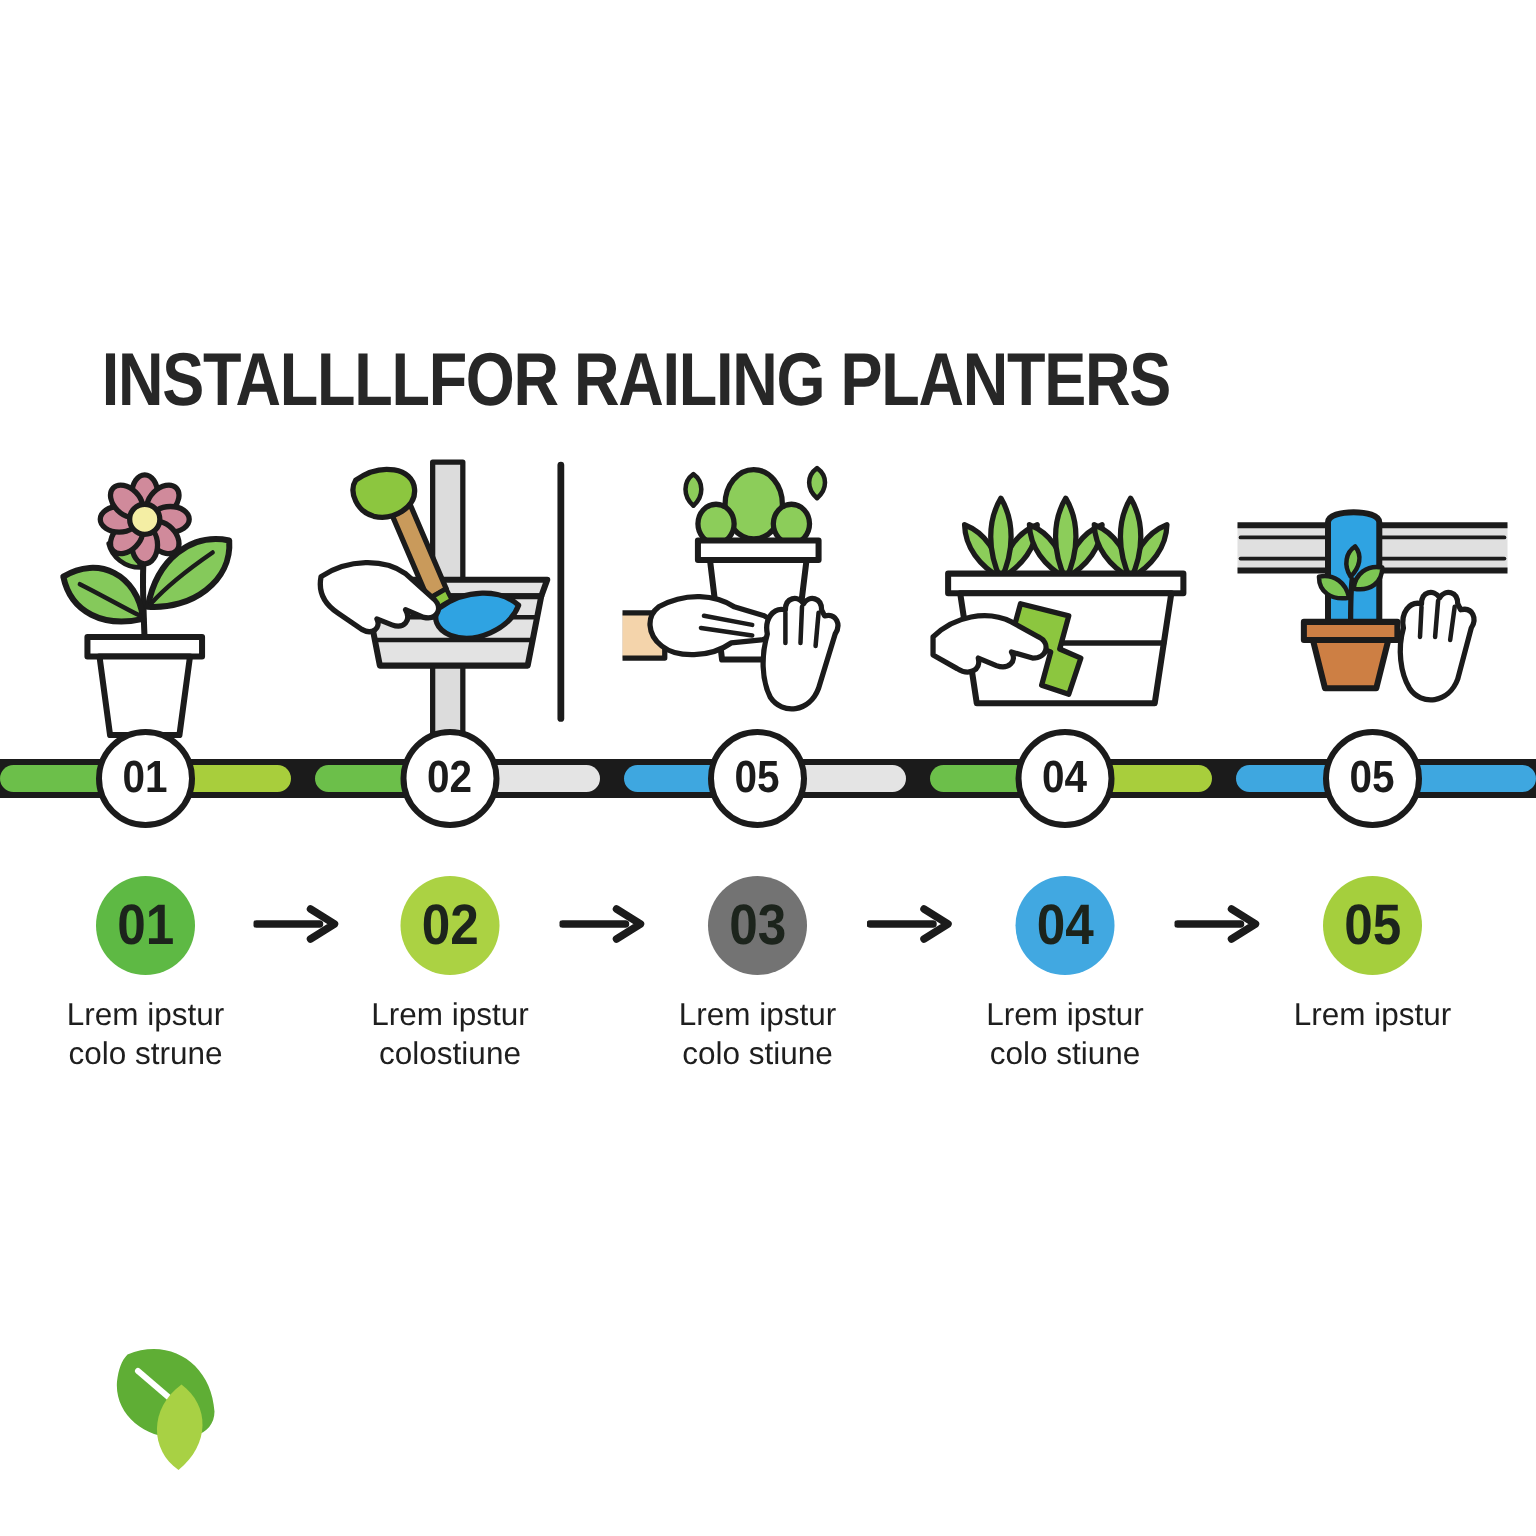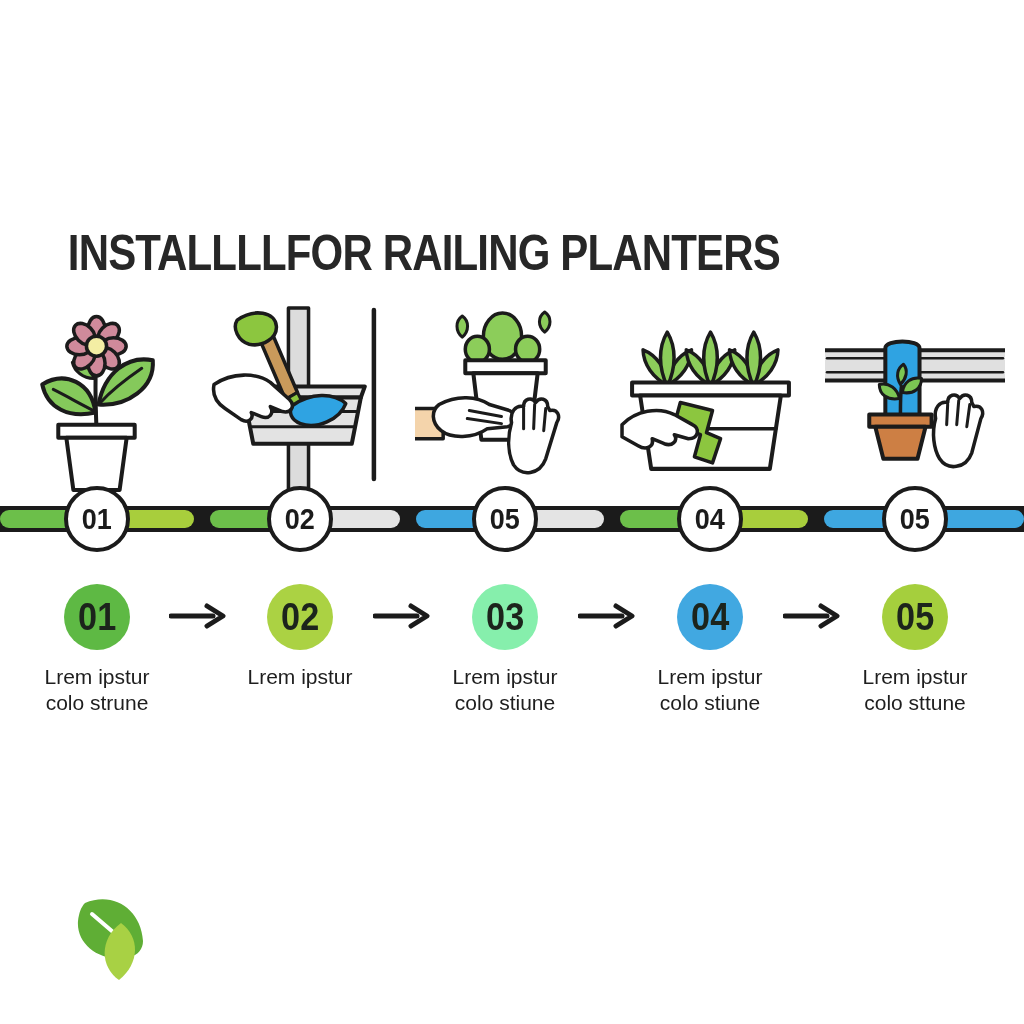--- a/index.html
+++ b/index.html
@@ -206,21 +206,21 @@
   <div class="tl-node n4">
       <span>05</span>
     </div>
 
   <div class="step-circle sc0" style="background: rgb(94, 185, 68);">
       <span>01</span>
     </div>
   <div class="step-circle sc1" style="background: rgb(171, 210, 67);">
       <span>02</span>
     </div>
-  <div class="step-circle sc2" style="background: #86efac;">
+  <div class="step-circle sc2" style="background: #737373;">
       <span>03</span>
     </div>
   <div class="step-circle sc3" style="background: rgb(65, 168, 225);">
       <span>04</span>
     </div>
   <div class="step-circle sc4" style="background: rgb(165, 207, 61);">
       <span>05</span>
     </div>
 
   <div class="arrow a0">
@@ -247,32 +247,32 @@
         <polyline points="38,3 54,13 38,23" fill="none" stroke="#1b1b1b" stroke-width="5" stroke-linecap="round" stroke-linejoin="round"></polyline>
       </svg>
   </div>
 
   <div class="caption cap0">
     <div>Lrem ipstur</div>
     <div>colo strune</div>
   </div>
   <div class="caption cap1">
     <div>Lrem ipstur</div>
+    <div>colostiune</div>
   </div>
   <div class="caption cap2">
     <div>Lrem ipstur</div>
     <div>colo stiune</div>
   </div>
   <div class="caption cap3">
     <div>Lrem ipstur</div>
     <div>colo stiune</div>
   </div>
   <div class="caption cap4">
     <div>Lrem ipstur</div>
-    <div>colo sttune</div>
   </div>
 
   <div class="footer-logo">
     <svg width="95" height="90" viewBox="0 0 95 90">
       <path d="M30,10 C58,-2 86,16 88,48 C88,56 83,62 75,64 C48,71 21,53 23,28 C24,20 26,14 30,10 Z" fill="#5fae35"></path>
       <line x1="37" y1="21" x2="58" y2="39" stroke="#ffffff" stroke-width="4" stroke-linecap="round"></line>
       <path d="M66,30 C85,44 85,70 64,87 C45,74 44,46 66,30 Z" fill="#a8d144"></path>
     </svg>
   </div>
 

